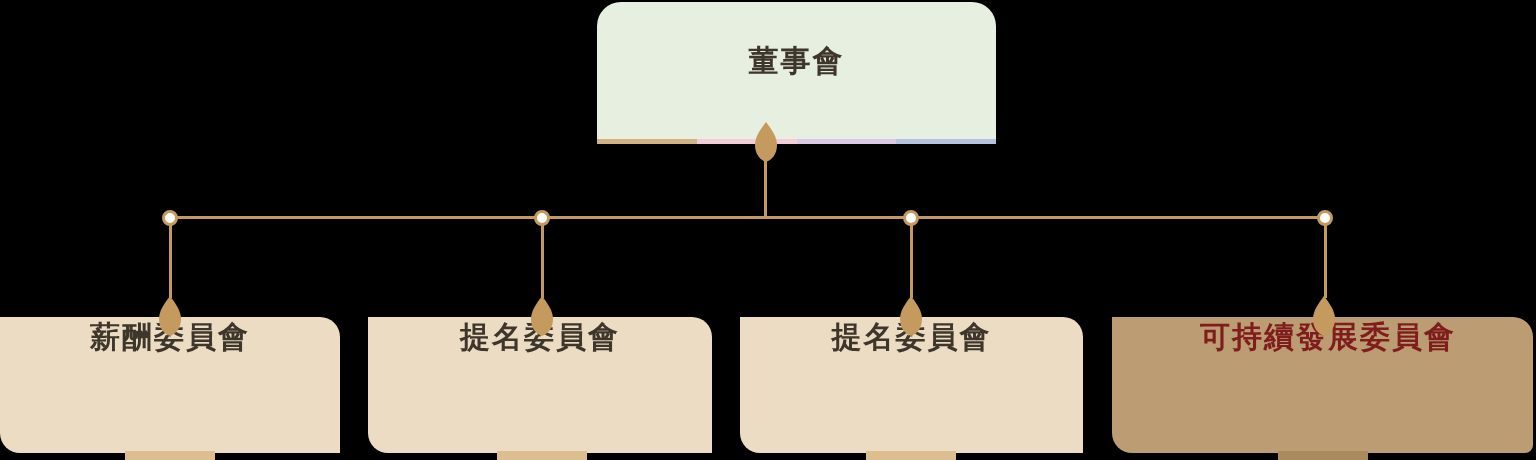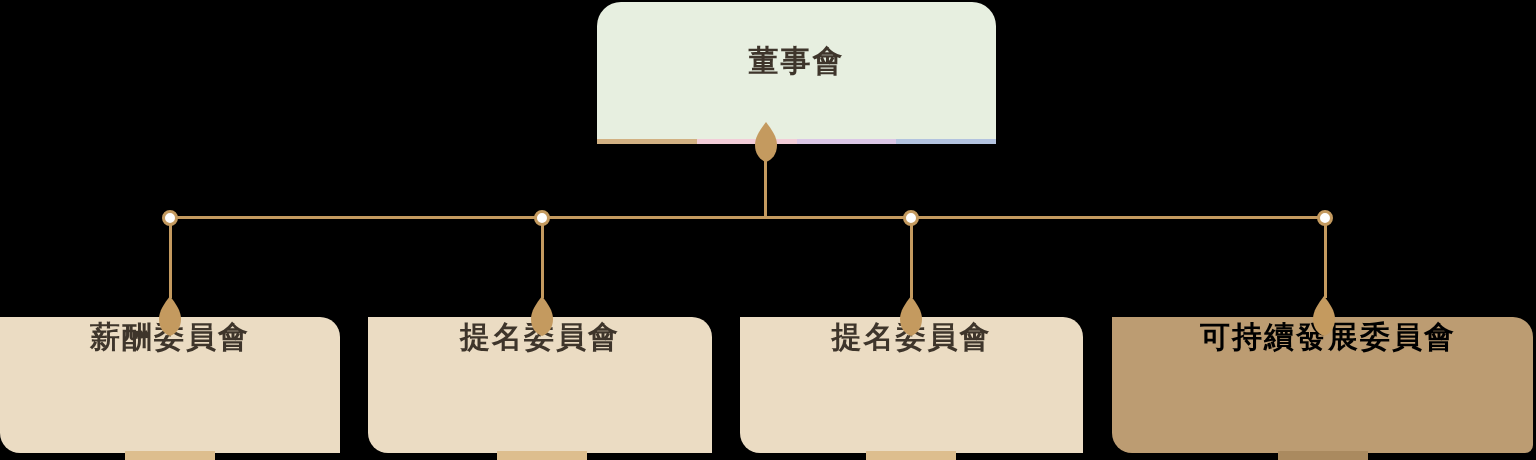--- a/index.html
+++ b/index.html
@@ -47,21 +47,21 @@
   .child-box{
     position:absolute;top:317px;height:136px;
     background:#ebdcc3;border-radius:0 20px 0 20px;
     display:flex;align-items:flex-start;justify-content:center;
     box-sizing:border-box;z-index:1;
   }
   .child-box .child-label{
     font-size:30px;font-weight:bold;color:#3e352b;letter-spacing:2px;
   }
   .child-box.gold{background:#bc9c72;border-radius:0 20px 8px 20px;}
-  .child-box.gold .child-label{color:#000000;margin-left:11px;}
+  .child-box.gold .child-label{color:#7f1d1d;margin-left:11px;}
   .tab{
     position:absolute;top:451px;width:90px;height:9px;
     background:#ddbe8e;z-index:2;
   }
   .tab.gold{background:#aa8a5f;}
 </style>
 </head>
 <body>
 
 <div class="stage">

